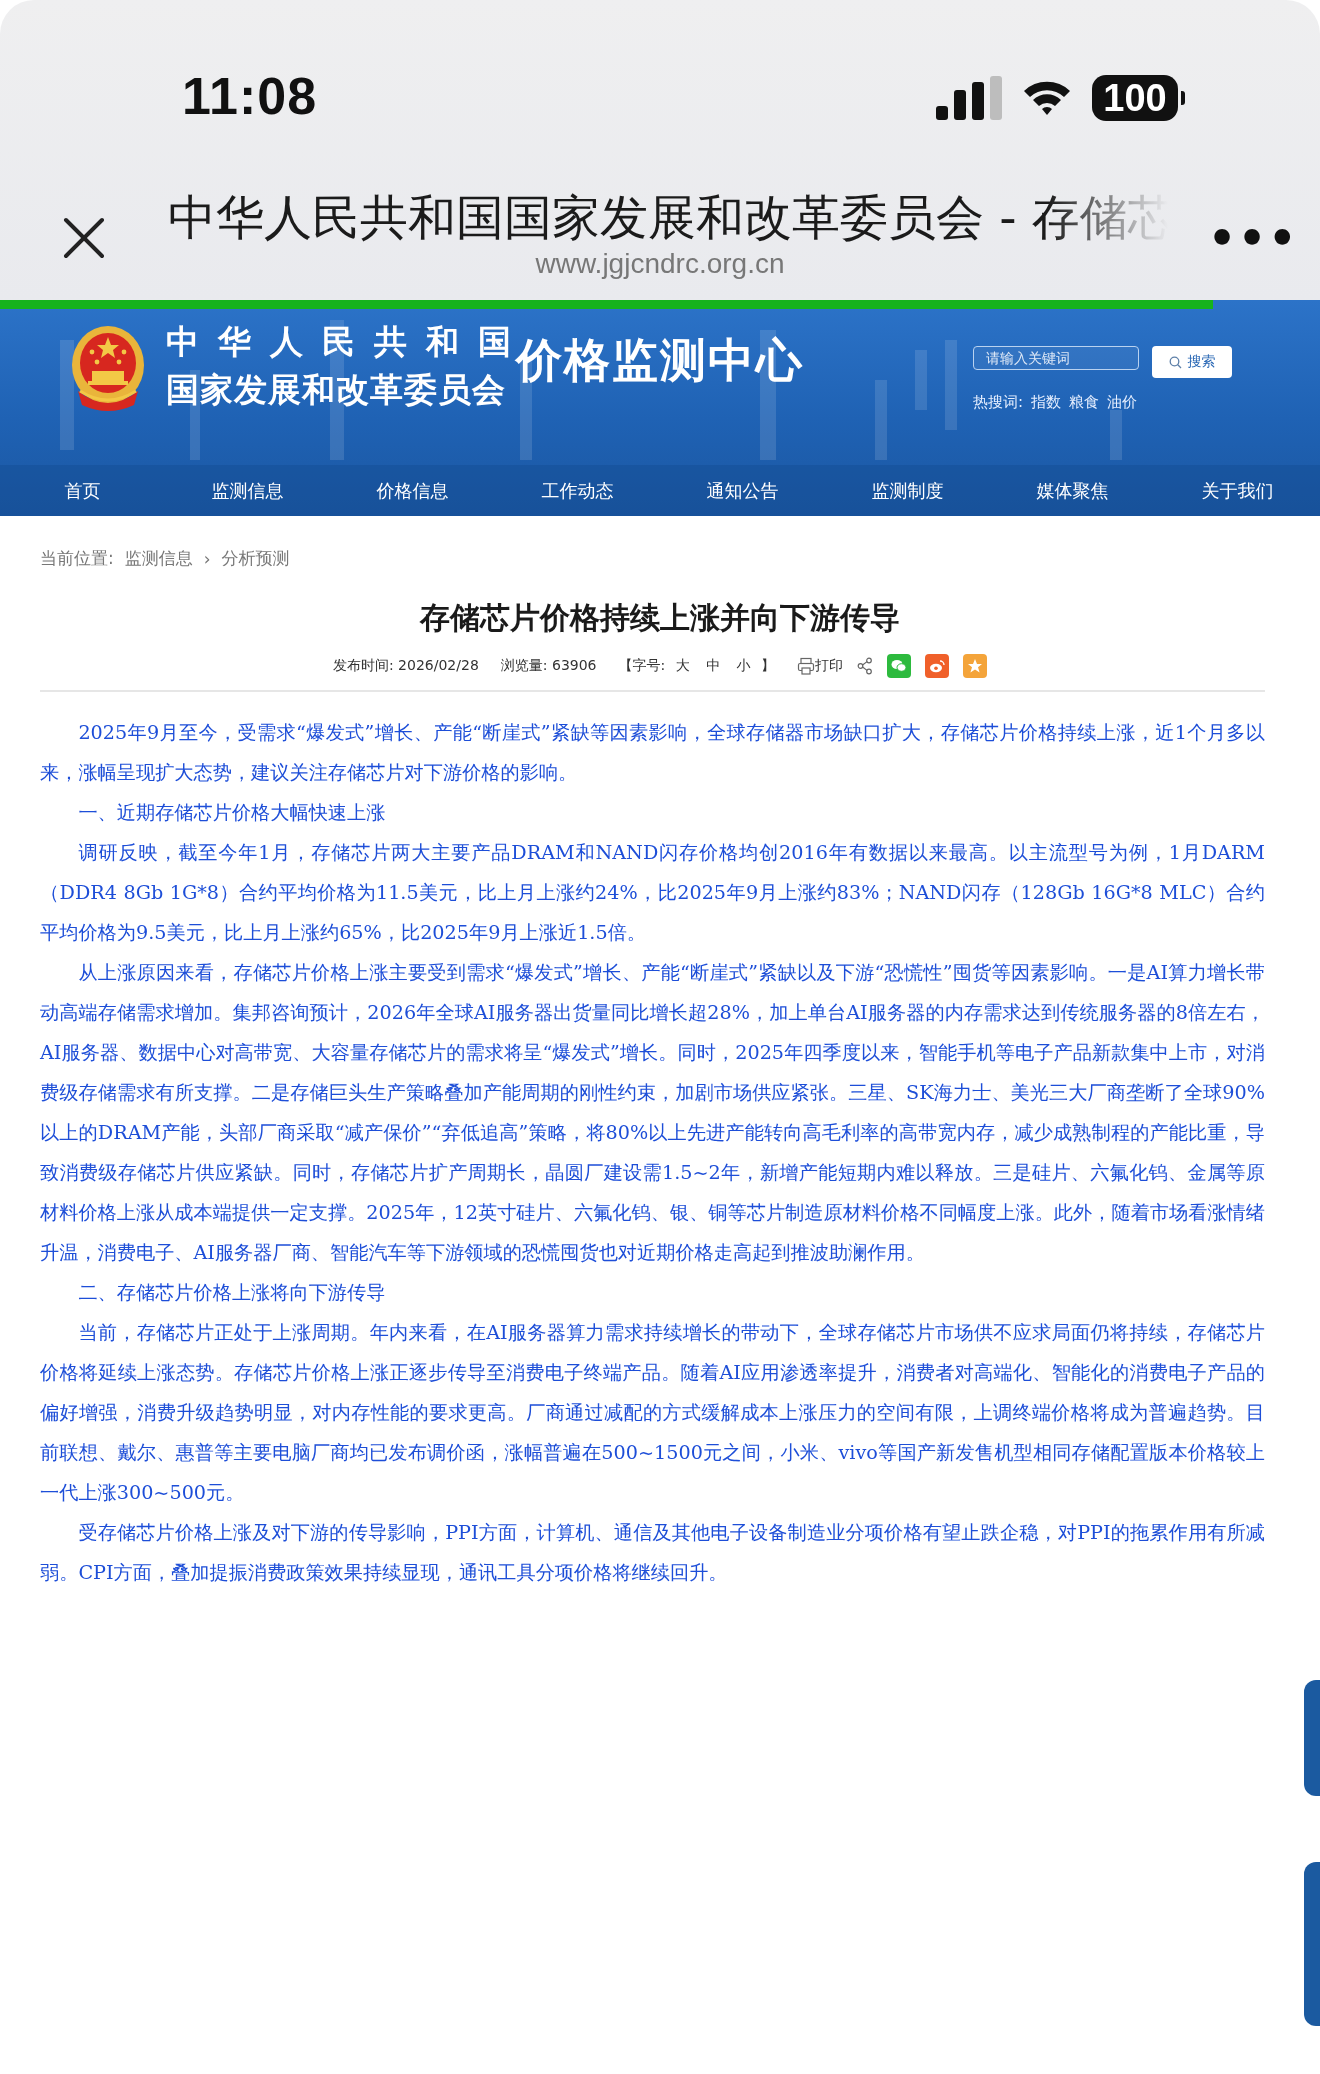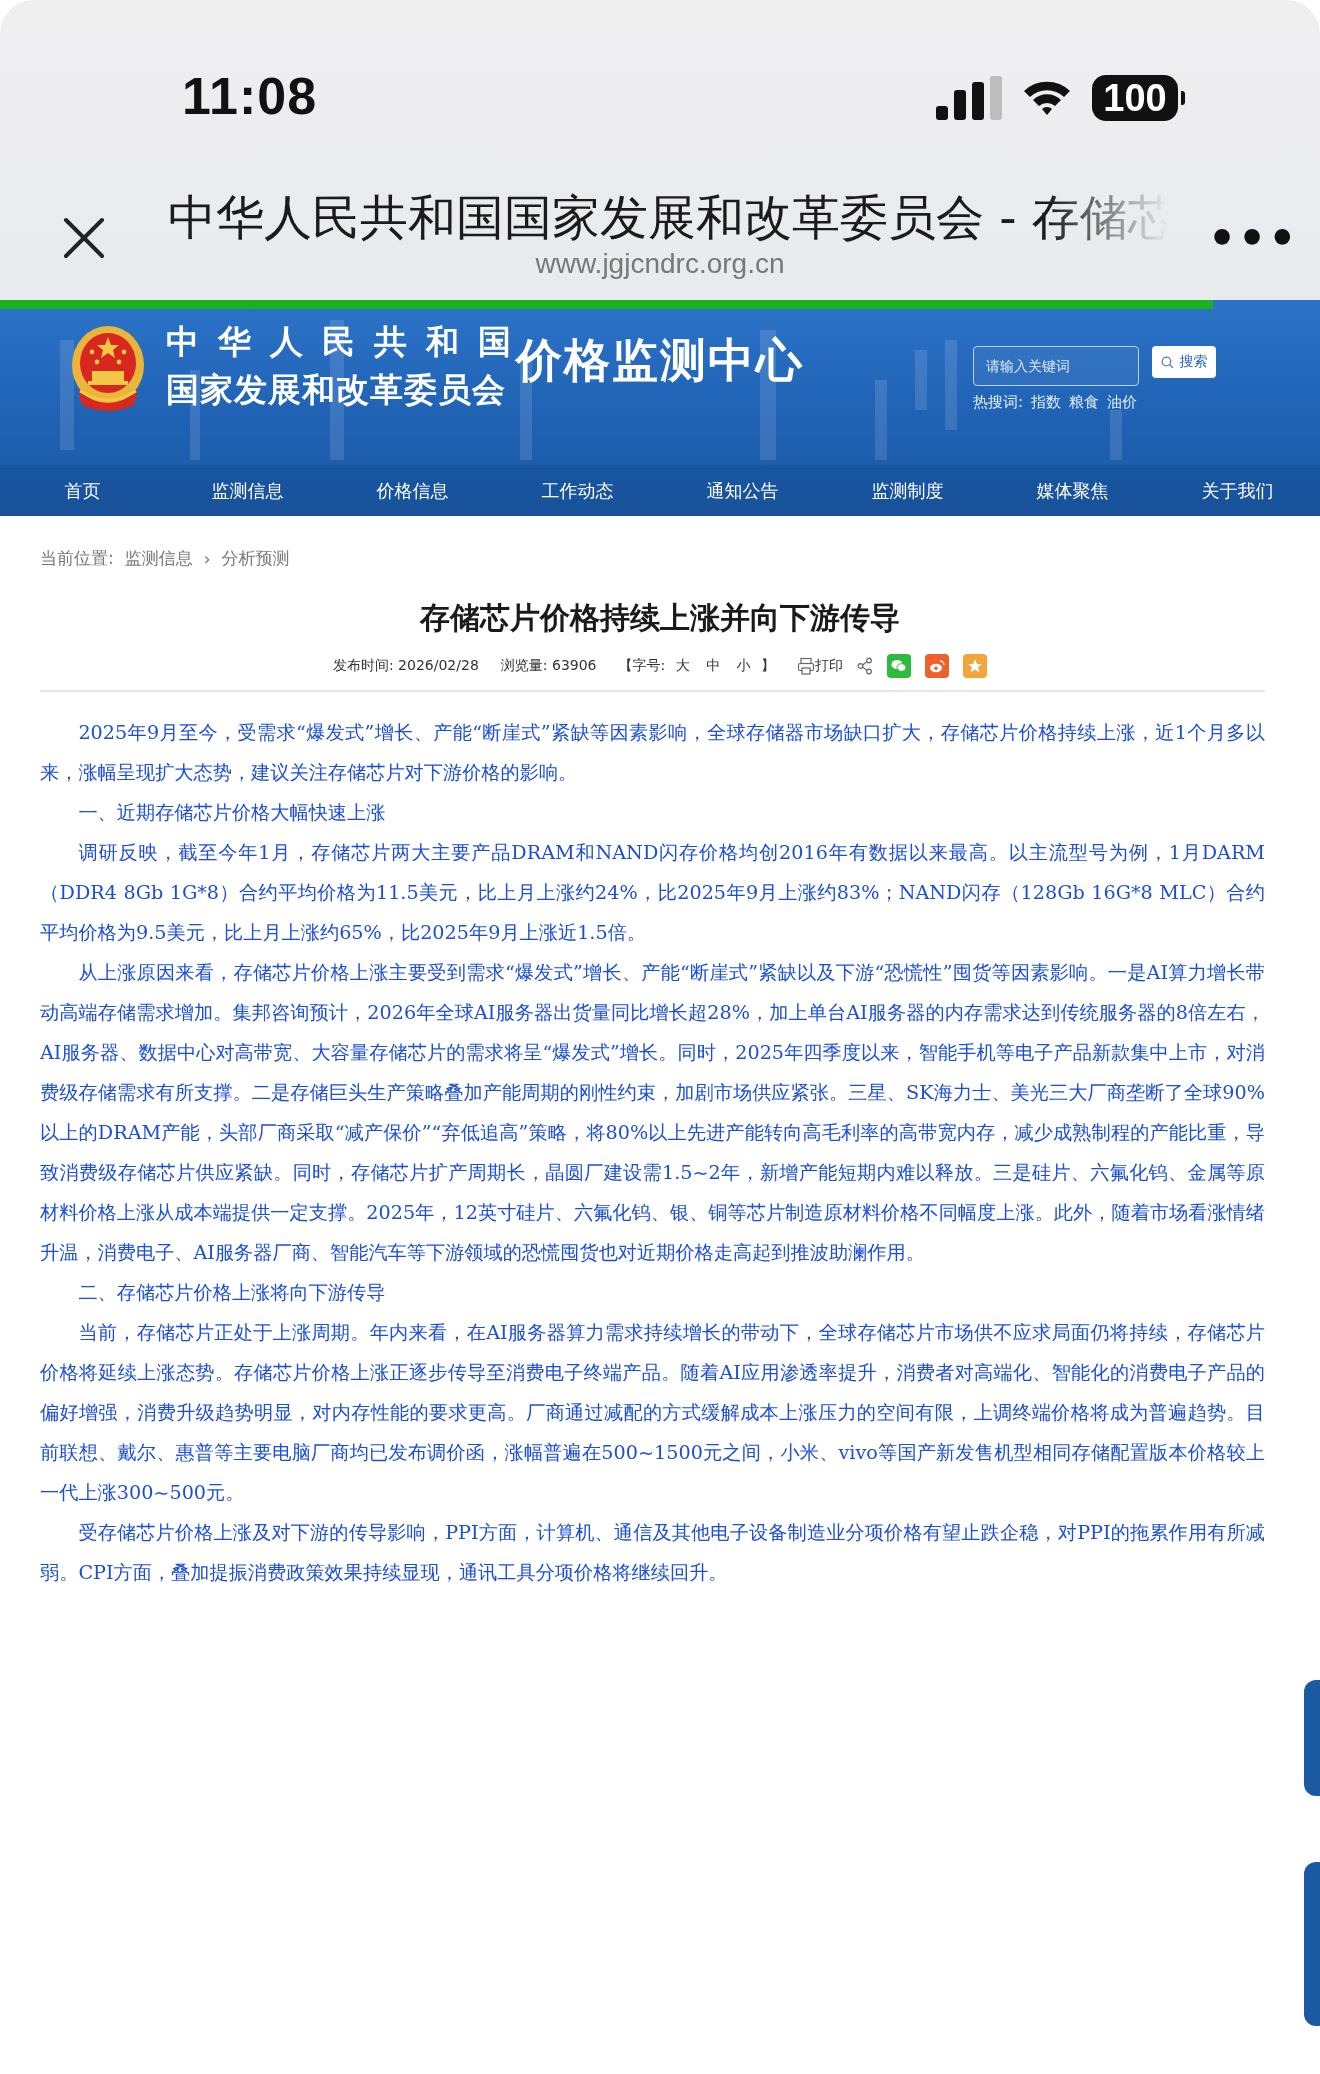--- a/index.html
+++ b/index.html
@@ -23,23 +23,23 @@
 
   .progress { position: absolute; left: 0; top: 300px; height: 9px; width: 1213px; background: #16b31c; z-index: 3; }
 
   
   .banner { position: absolute; left: 0; top: 300px; width: 1320px; height: 216px; background: linear-gradient(180deg, #2c73c8 0%, #1f62b4 55%, #1b57a2 100%); overflow: hidden; }
   .banner .bars { position: absolute; inset: 0; opacity: .12; }
   .emblem { position: absolute; left: 70px; top: 25px; width: 76px; height: 86px; }
   .site-name-1 { position: absolute; left: 166px; top: 20px; font-size: 33px; font-weight: bold; color: #fff; letter-spacing: 19px; }
   .site-name-2 { position: absolute; left: 166px; top: 68px; font-size: 33px; font-weight: bold; color: #fff; letter-spacing: 1px; }
   .site-sub { position: absolute; left: 516px; top: 30px; font-size: 46px; font-weight: bold; color: #fff; letter-spacing: 2px; }
-  .search-input { position: absolute; left: 973px; top: 46px; width: 166px; height: 40px; border: 1.5px solid #b9d2f0; border-radius: 4px; background: rgba(255,255,255,.06); color: #dde9f8; font-size: 14px; padding-left: 12px; outline: none; font-family: "DejaVu Sans", sans-serif; }
+  .search-input { position: absolute; left: 973px; top: 46px; width: 166px; height: 24px; border: 1.5px solid #b9d2f0; border-radius: 4px; background: rgba(255,255,255,.06); color: #dde9f8; font-size: 14px; padding-left: 12px; outline: none; font-family: "DejaVu Sans", sans-serif; }
   .search-input::placeholder { color: #dfe9f7; }
-  .search-btn { position: absolute; left: 1152px; top: 46px; width 80px; width: 64px; height: 32px; background: #fff; border-radius: 4px; border: none; color: #2a68b5; font-size: 14px; display: flex; align-items: center; justify-content: center; gap: 6px; cursor: pointer; font-family: "DejaVu Sans", sans-serif; }
+  .search-btn { position: absolute; left: 1152px; top: 46px; width 80px; width: 80px; height: 32px; background: #fff; border-radius: 4px; border: none; color: #2a68b5; font-size: 14px; display: flex; align-items: center; justify-content: center; gap: 6px; cursor: pointer; font-family: "DejaVu Sans", sans-serif; }
   .hot-words { position: absolute; left: 973px; top: 93px; font-size: 15px; color: #e6efff; display: flex; gap: 8px; }
   .hot-words span.w { cursor: pointer; }
 
   .main-nav { position: absolute; left: 0; top: 165px; width: 1320px; height: 51px; display: flex; background: rgba(18,72,140,.35); }
   .main-nav a { flex: 1; text-align: center; line-height: 51px; color: #fff; font-size: 18px; text-decoration: none; cursor: pointer; }
 
   
   .breadcrumb { position: absolute; left: 40px; top: 547px; font-size: 17px; color: #777; display: flex; gap: 11px; align-items: center; }
   .breadcrumb a { color: #777; text-decoration: none; cursor: pointer; }
   .article-title { position: absolute; left: 0; width: 1320px; top: 598px; text-align: center; font-size: 30px; font-weight: bold; color: #1a1a1a; }

